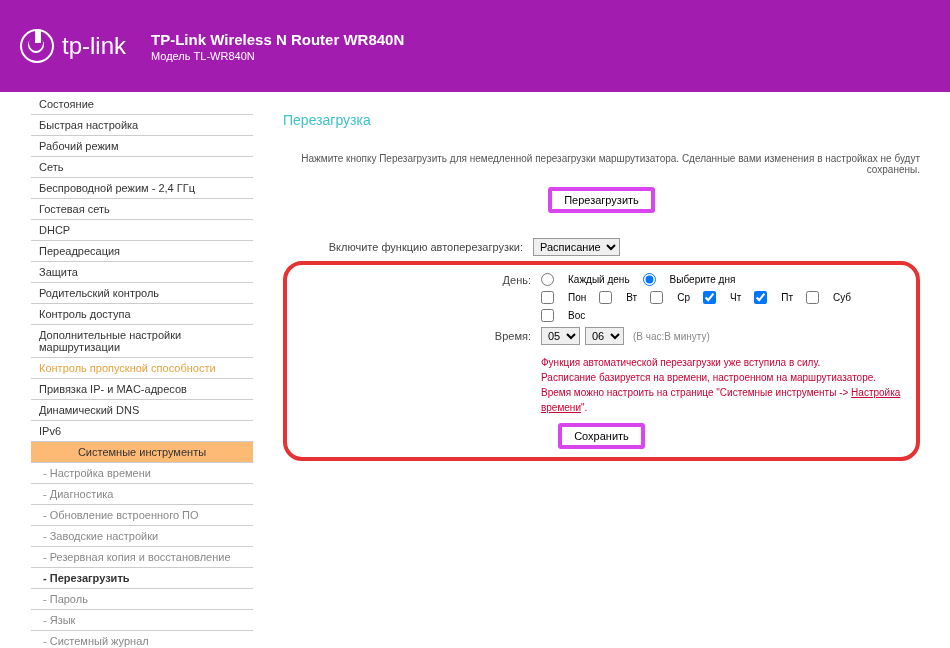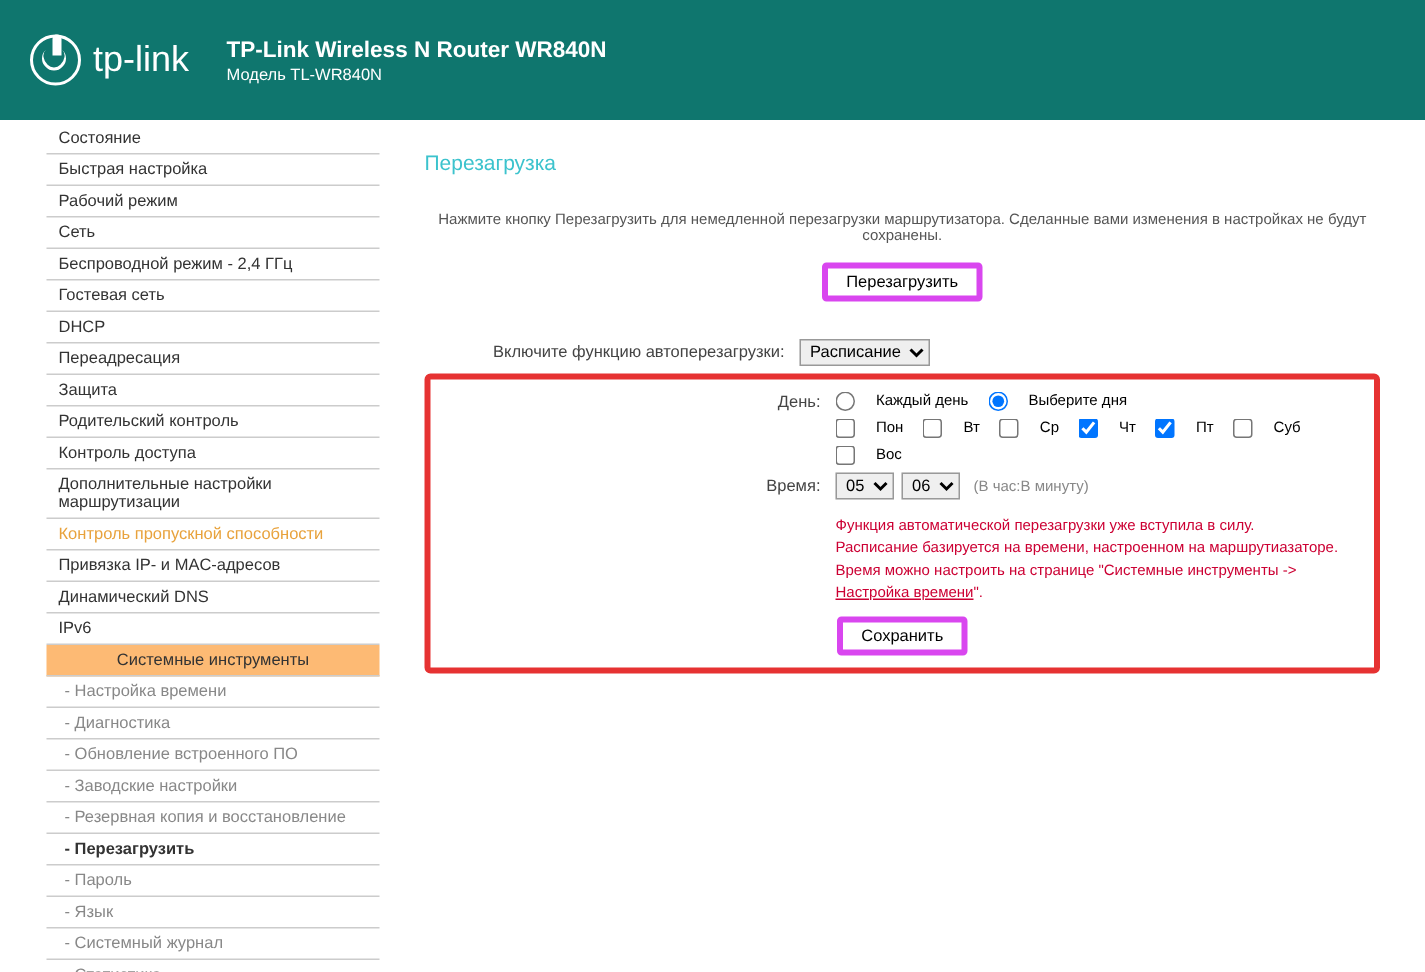--- a/index.html
+++ b/index.html
@@ -1,42 +1,42 @@
 <!DOCTYPE html>
 <html><head>
 <meta charset="utf-8">
 <style>
 * { margin: 0; padding: 0; box-sizing: border-box; }
 body { font-family: Arial, sans-serif; font-size: 11px; background: #fff; width: 950px; height: 648px; overflow: hidden; }
-.header { background: #0f766e; height: 80px; display: flex; align-items: center; padding-left: 20px; }
+.header { background: #a21caf; height: 92px; display: flex; align-items: center; padding-left: 20px; }
 .logo { display: flex; align-items: center; color: #fff; }
 .logo-icon { width: 34px; height: 34px; border: 2.5px solid #fff; border-radius: 50%; position: relative; margin-right: 8px; }
 .logo-icon::before { content: ''; position: absolute; width: 6px; height: 14px; background: #fff; top: -2px; left: 13px; border-radius: 3px 3px 0 0; }
 .logo-icon::after { content: ''; position: absolute; width: 14px; height: 14px; border: 2.5px solid #fff; border-radius: 50%; border-top: none; border-right: none; top: 6px; left: 6px; transform: rotate(-45deg); }
 .logo-text { font-size: 24px; font-weight: normal; }
 .title-block { margin-left: 25px; color: #fff; }
 .title-main { font-size: 15px; font-weight: bold; }
 .title-sub { font-size: 11px; margin-top: 2px; }
 .container { display: flex; height: calc(100% - 80px); }
 .sidebar { width: 253px; background: #fff; overflow-y: auto; padding-top: 2px; padding-left: 31px; }
 .menu-item { display: block; padding: 4px 8px; color: #333; border-bottom: 1px solid #ccc; cursor: pointer; font-size: 11px; }
 .menu-item.highlight-orange { color: #e8a23c; }
 .menu-item.highlight-yellow { background: #fdba74; color: #333; text-align: center; }
 .menu-item.sub { padding-left: 12px; color: #888; }
 .menu-item.sub.current { color: #333; font-weight: bold; }
 .content { flex: 1; padding: 20px 30px; background: #fff; overflow: auto; }
 .page-title { color: #3cc3cd; font-size: 14px; margin-bottom: 25px; font-weight: normal; }
-.info-text { text-align: center; font-size: 10px; color: #555; margin-bottom: 12px; }
+.info-text { text-align: right; font-size: 10px; color: #555; margin-bottom: 12px; }
 .btn-row { text-align: center; margin-bottom: 25px; }
 .btn { padding: 3px 12px; border: 4px solid #d946ef; background: #fff; border-radius: 3px; font-size: 11px; cursor: pointer; }
 .form-row { display: flex; align-items: center; margin-bottom: 5px; font-size: 11px; }
 .form-label { width: 250px; text-align: right; padding-right: 10px; color: #444; }
 .form-ctrl { flex: 1; display: flex; align-items: center; gap: 5px; flex-wrap: wrap; }
 select { border: 1px solid #999; padding: 1px 2px; font-size: 11px; }
-.highlight-box { border: 4px solid #e63232; border-radius: 4px; padding: 8px 20px; margin-top: 2px; }
+.highlight-box { border: 4px solid #e63232; border-radius: 19px; padding: 8px 4px; margin-top: 2px; }
 .day-opt { display: inline-flex; align-items: center; gap: 14px; margin-right: 8px; font-size: 10px; }
 .day-opt input { margin: 0; }
 .time-hint { color: #888; font-size: 10px; margin-left: 4px; }
 .notice { color: #c03; font-size: 10px; margin: 10px 0 8px 250px; line-height: 1.5; }
 .notice .link { text-decoration: underline; }
 .save-row { text-align: center; }
 </style>
 </head>
 <body>
 

